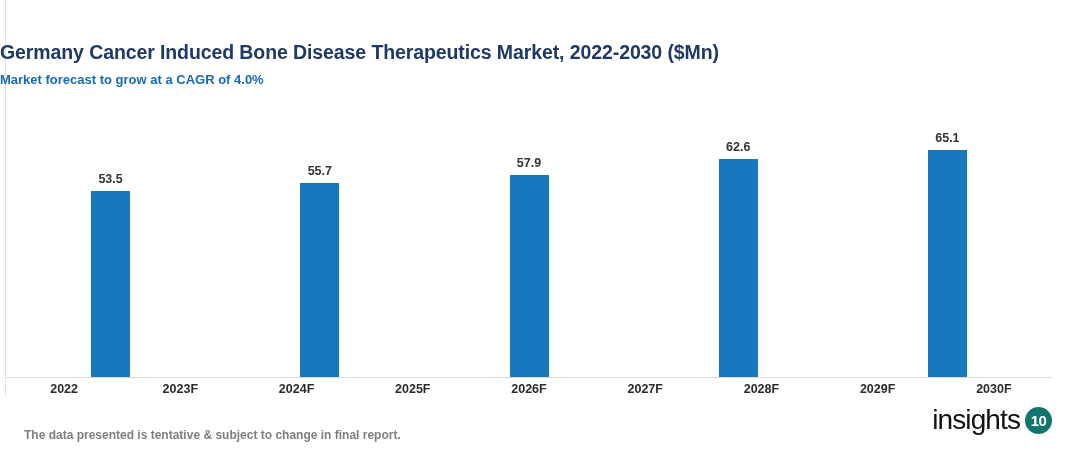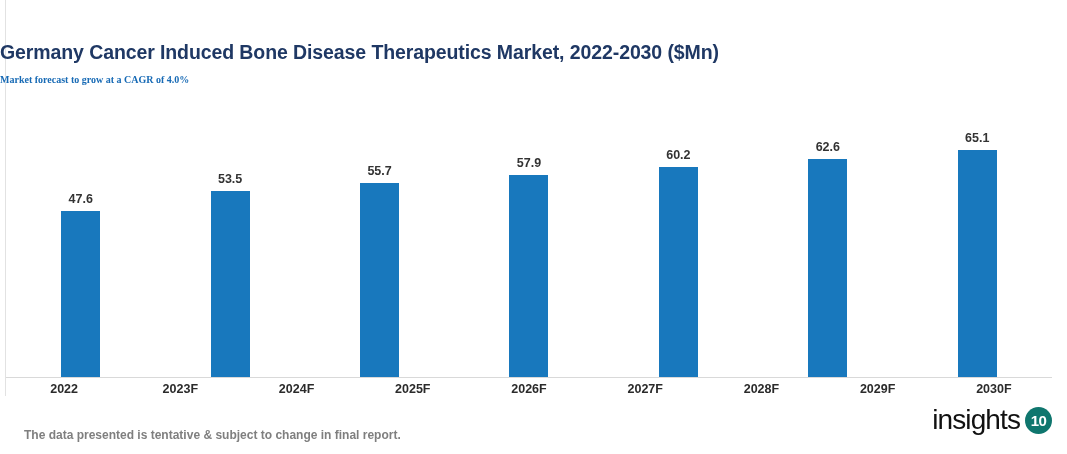--- a/index.html
+++ b/index.html
@@ -37,26 +37,25 @@
   #chart-title {
     font-size: 19.5px;
     font-weight: bold;
     color: #1f3864;
     letter-spacing: -0.1px;
     line-height: 24px;
     white-space: nowrap;
   }
   #chart-subtitle {
     margin-top: 7px;
-    font-size: 10px;
+    font-size: 13px;
     font-weight: bold;
     color: #176ab5;
     line-height: 18px;
     white-space: nowrap;
-    font-family: Liberation Serif, serif;
   }
   #plot-area {
     position: absolute;
     left: 6px;
     top: 100px;
     width: 1046px;
     height: 278px;
   }
   #bars-row {
     position: absolute;
@@ -161,38 +160,30 @@
   <div id="left-rule"></div>
 
   <div id="title-block">
     <div id="chart-title">Germany Cancer Induced Bone Disease Therapeutics Market, 2022-2030 ($Mn)</div>
     <div id="chart-subtitle">Market forecast to grow at a CAGR of 4.0%</div>
   </div>
 
   <div id="plot-area">
     <div id="bars-row">
         <div class="bar-slot">
-          <div class="bar-value">47.6</div>
-          <div class="bar-rect" style="height: 166.71px; background: rgb(24, 120, 189);"></div>
-        </div>
-        <div class="bar-slot">
           <div class="bar-value">53.5</div>
           <div class="bar-rect" style="height: 187.373px; background: rgb(24, 120, 189);"></div>
         </div>
         <div class="bar-slot">
           <div class="bar-value">55.7</div>
           <div class="bar-rect" style="height: 195.078px; background: rgb(24, 120, 189);"></div>
         </div>
         <div class="bar-slot">
           <div class="bar-value">57.9</div>
           <div class="bar-rect" style="height: 202.783px; background: rgb(24, 120, 189);"></div>
-        </div>
-        <div class="bar-slot">
-          <div class="bar-value">60.2</div>
-          <div class="bar-rect" style="height: 210.839px; background: rgb(24, 120, 189);"></div>
         </div>
         <div class="bar-slot">
           <div class="bar-value">62.6</div>
           <div class="bar-rect" style="height: 219.244px; background: rgb(24, 120, 189);"></div>
         </div>
         <div class="bar-slot">
           <div class="bar-value">65.1</div>
           <div class="bar-rect" style="height: 228px; background: rgb(24, 120, 189);"></div>
         </div>
       </div>

